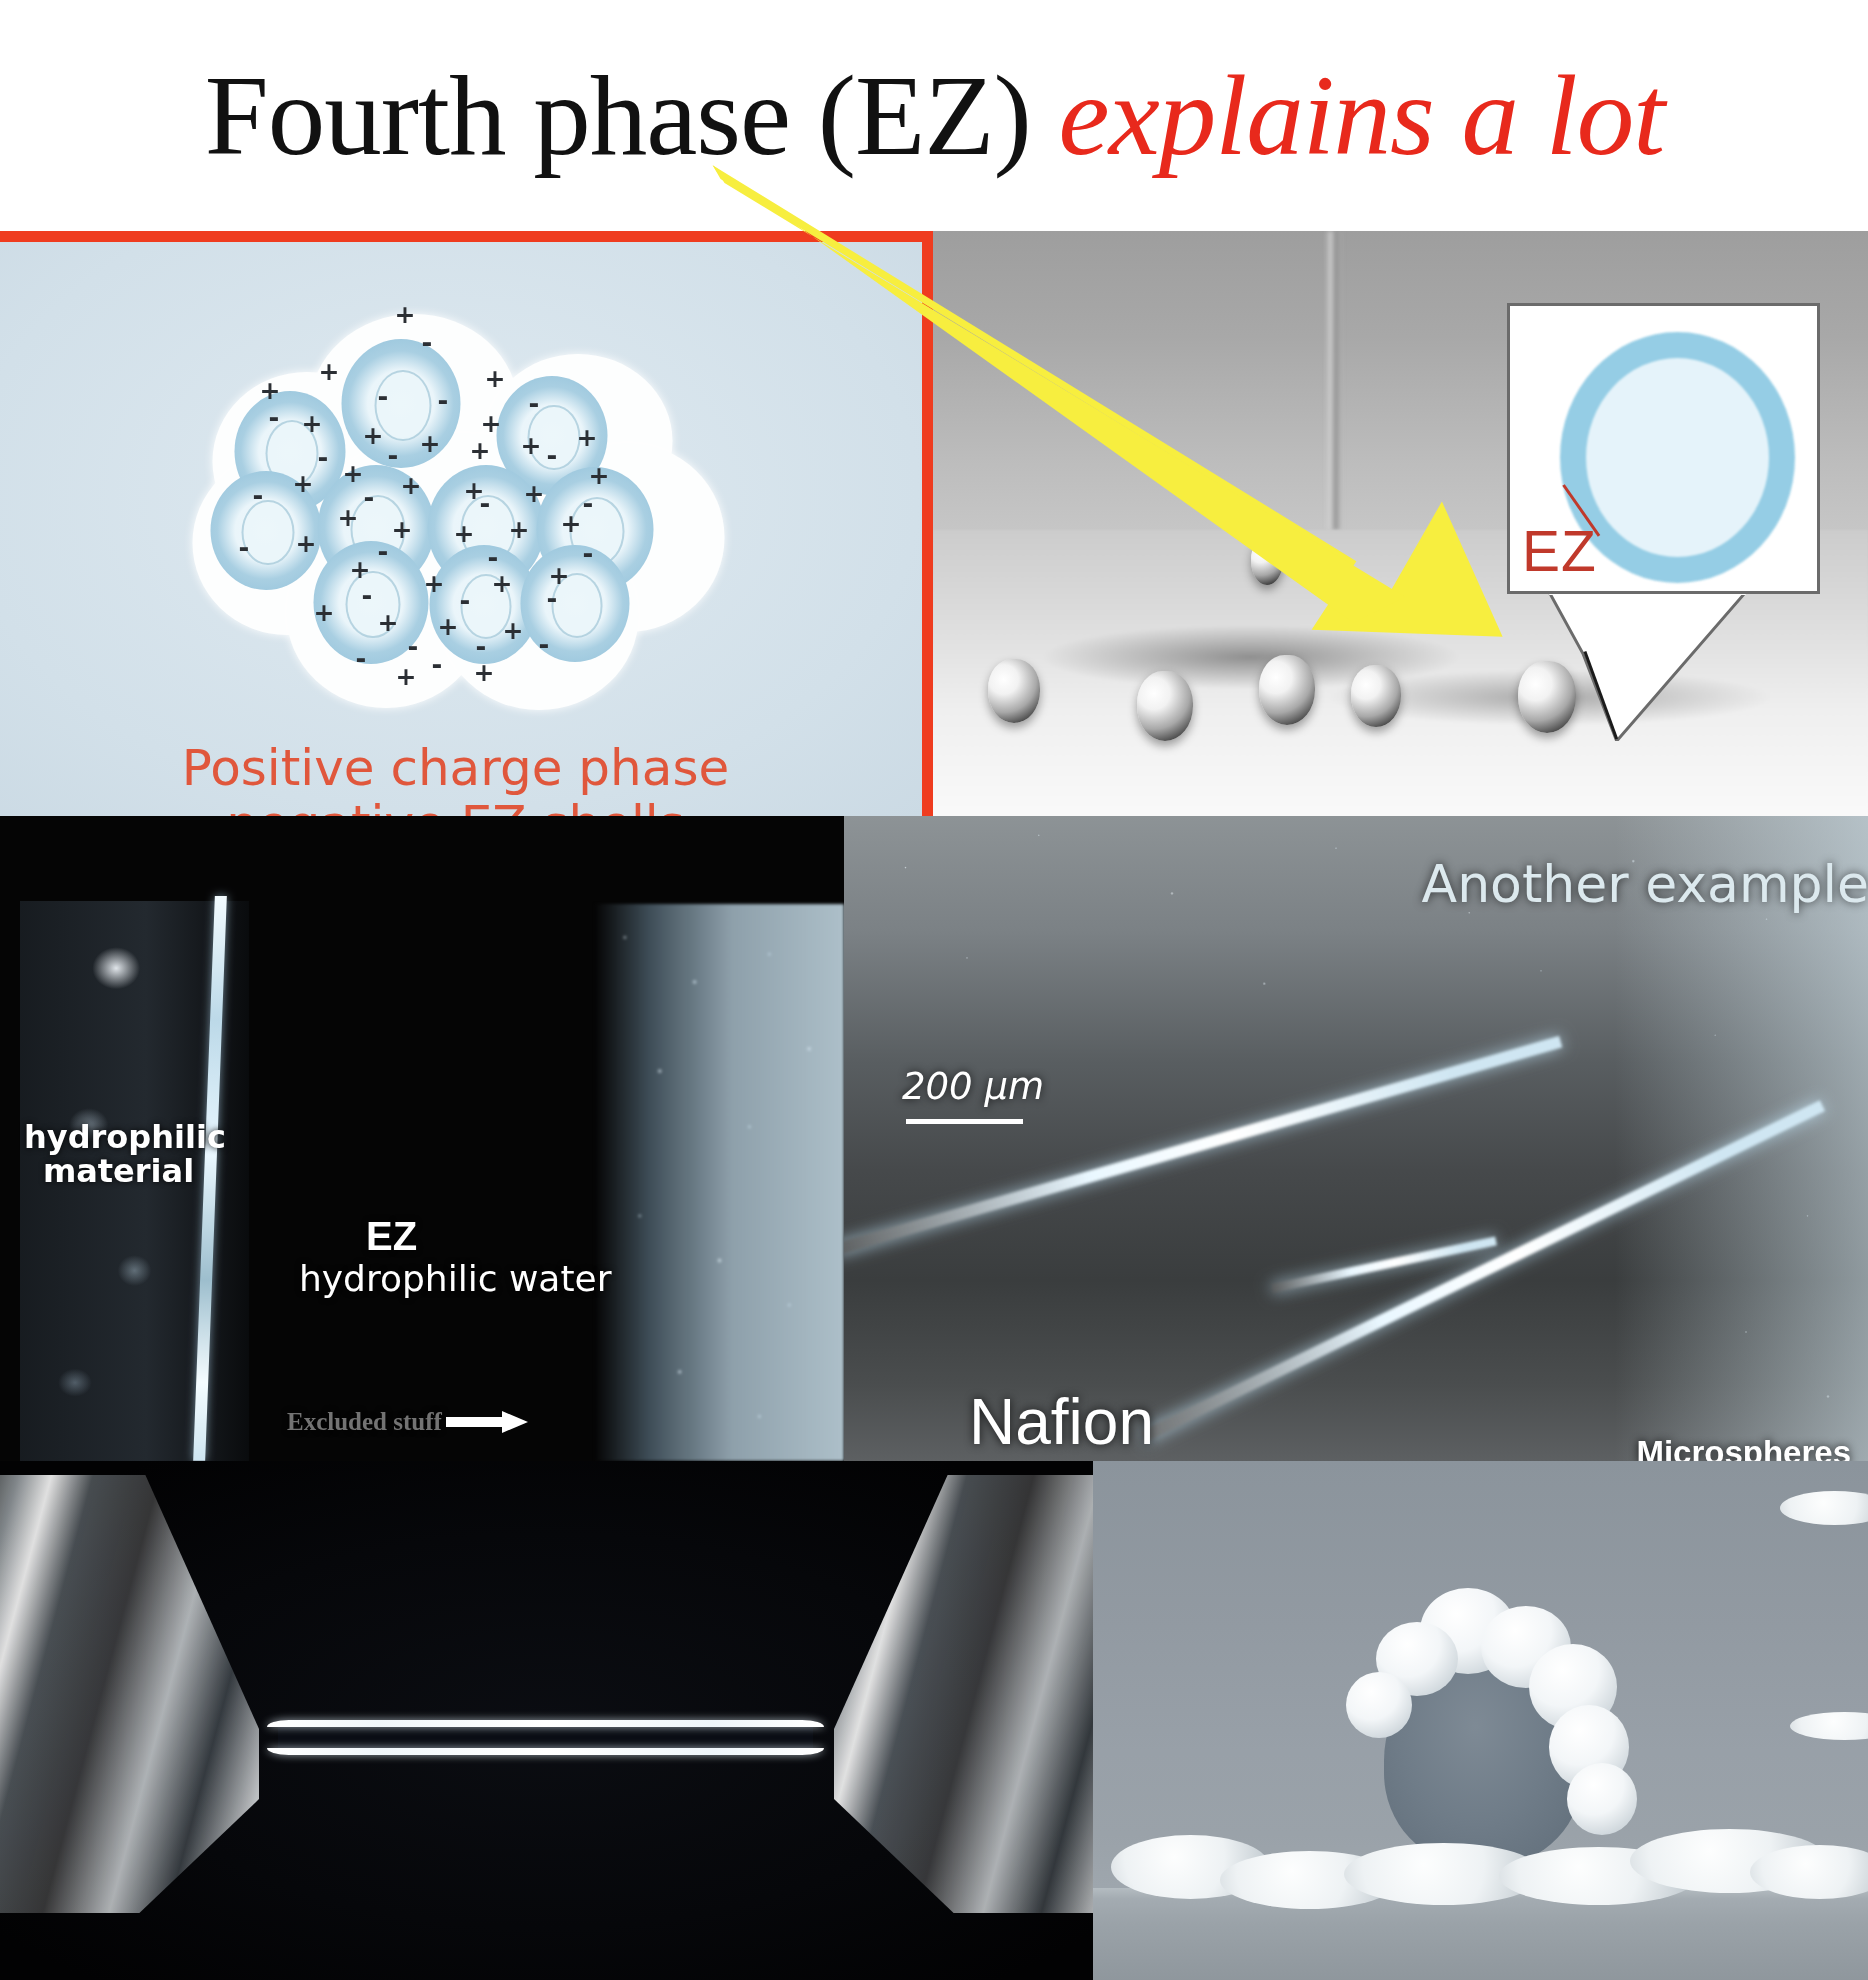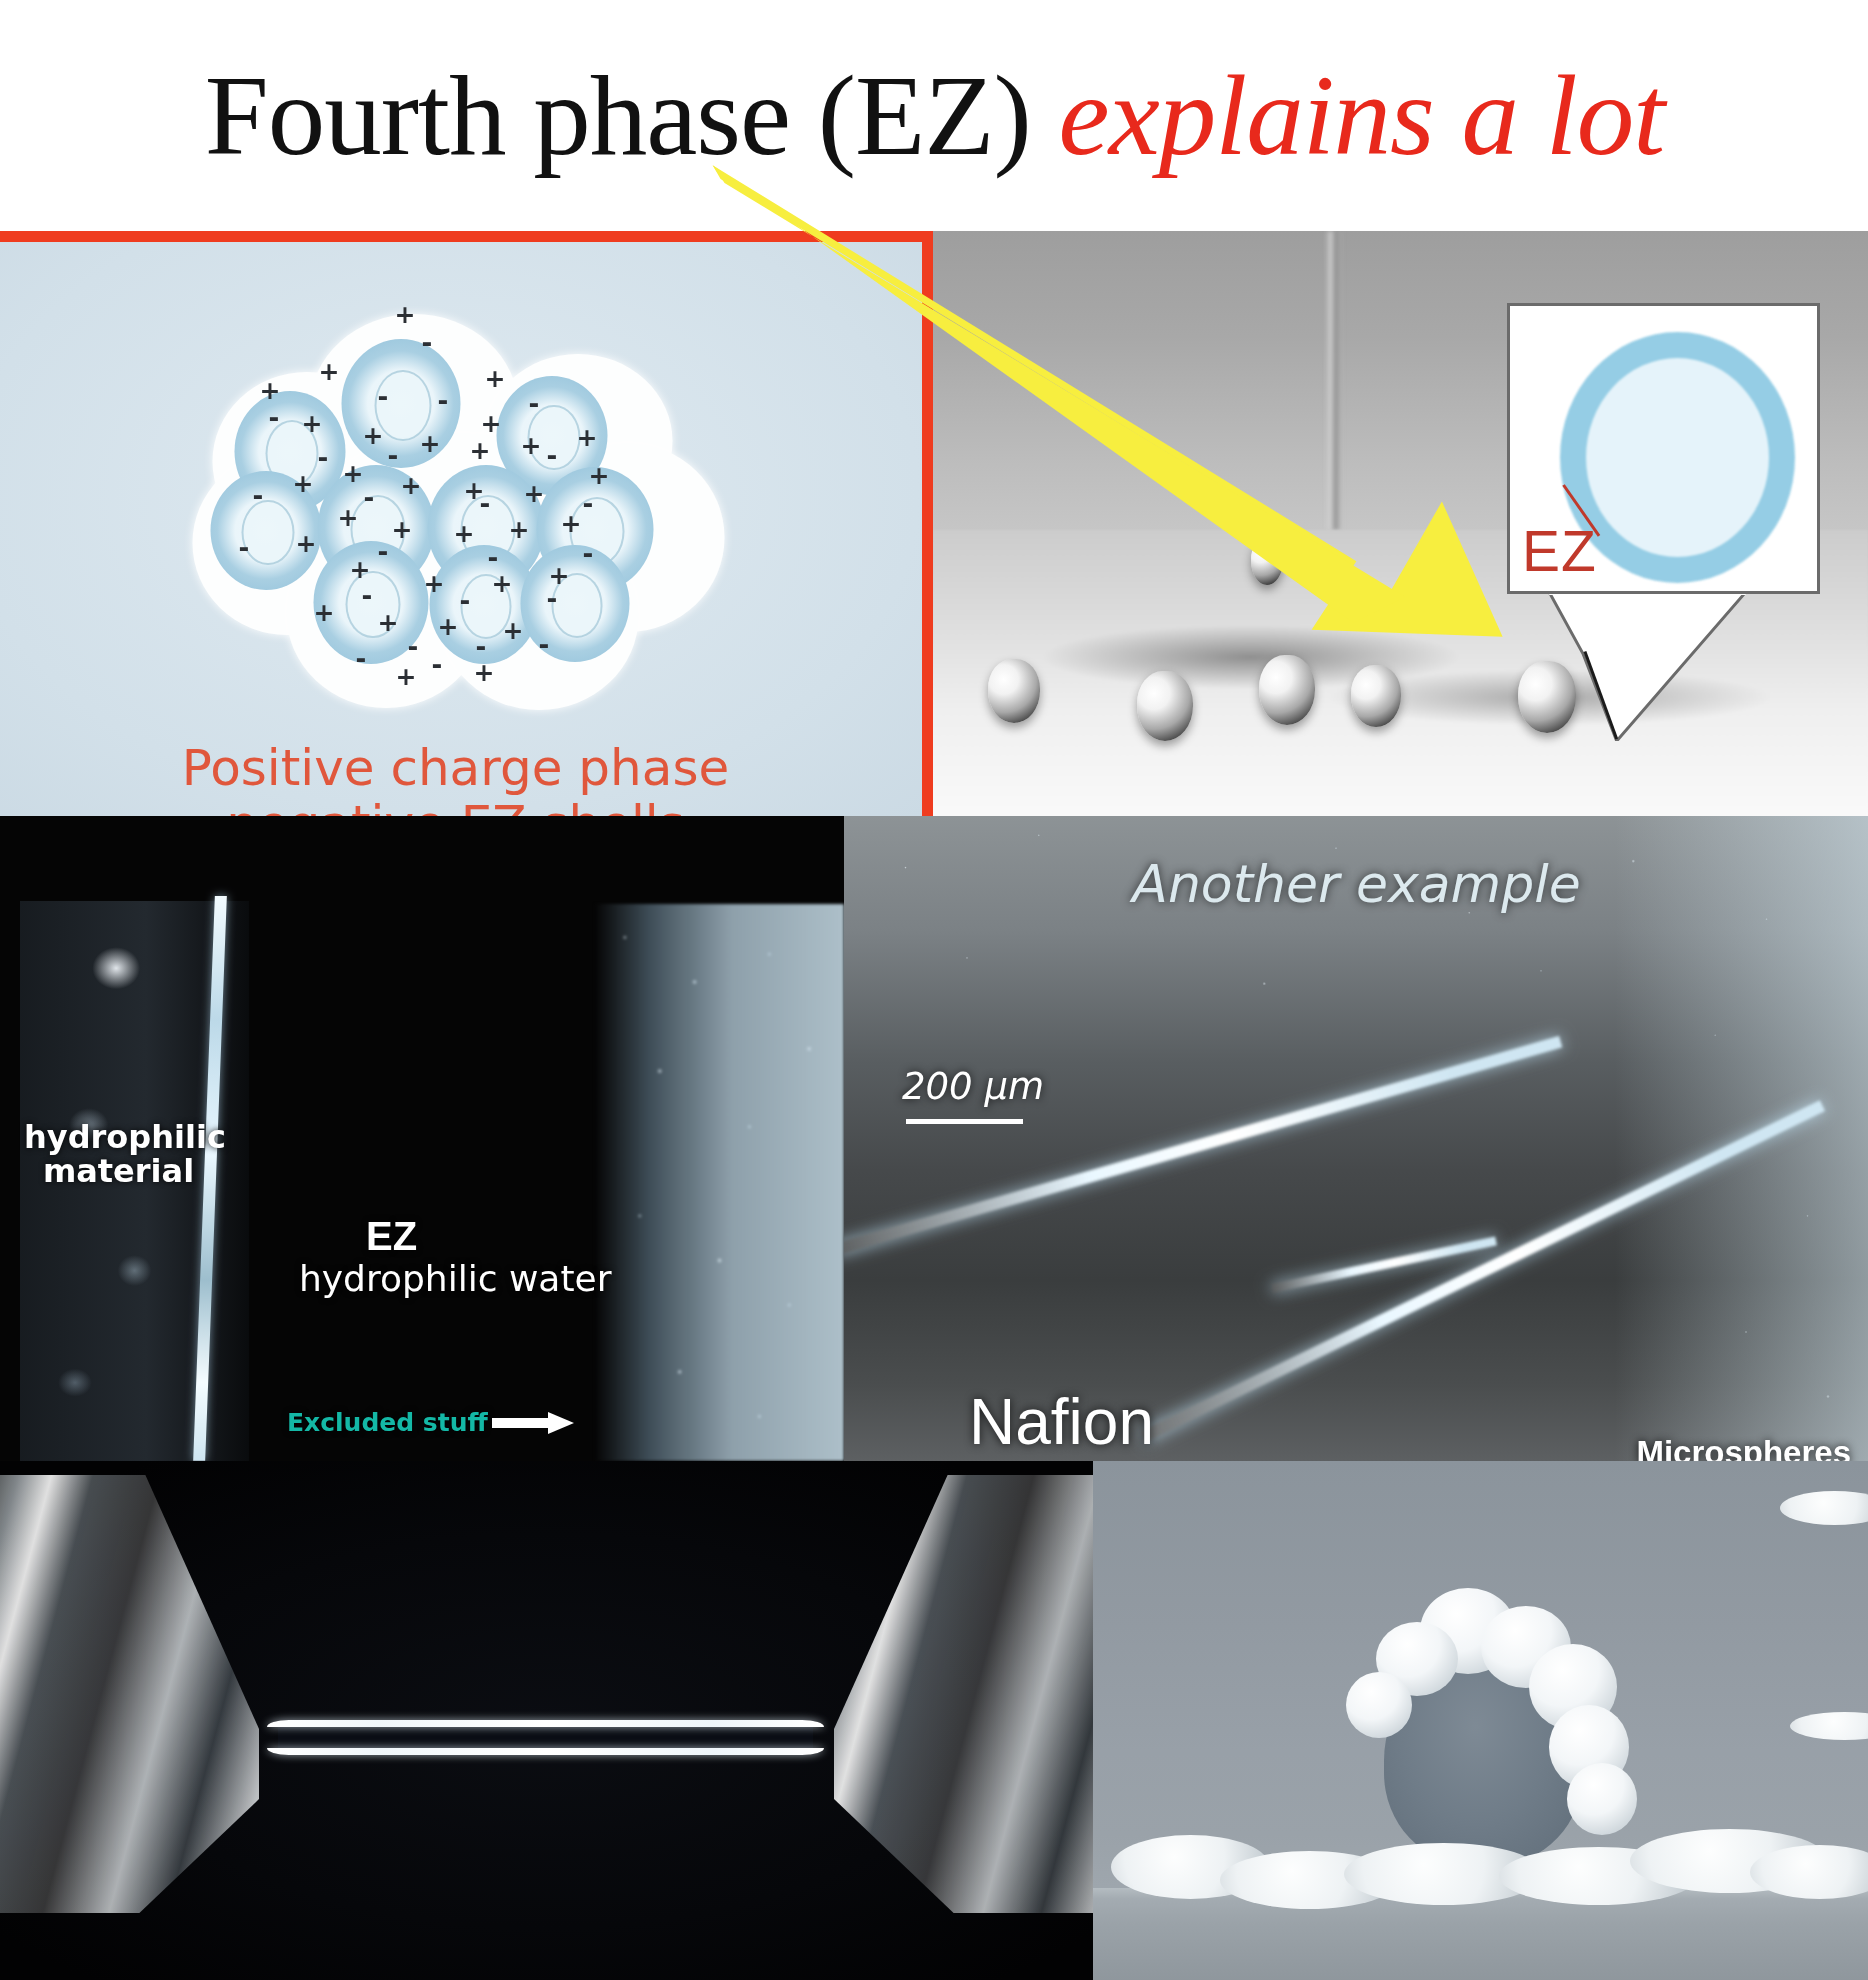--- a/index.html
+++ b/index.html
@@ -229,24 +229,25 @@
   .dw-contam {
     position: absolute; left: 299px; top: 442px;
     color: #ffffff;
     font-size: 36px;
     font-weight: 500;
     text-shadow: 0 0 6px rgba(0,0,0,0.9);
   }
   .dw-excluded {
     position: absolute; left: 287px; top: 592px;
     display: flex; align-items: center;
-    color: #14b8a6;
+    color: #737373;
     font-size: 25px;
     font-weight: 700;
     text-shadow: 0 0 6px rgba(0,0,0,0.9);
+    font-family: Liberation Serif, serif;
   }
   .arrow-white {
     margin-left: 4px;
     width: 82px; height: 18px;
     position: relative;
   }
   .arrow-white::before {
     content: ""; position: absolute; left: 0; top: 4px;
     width: 58px; height: 10px; background: #ffffff;
   }
@@ -296,26 +297,25 @@
     background: linear-gradient(to left, rgba(215,232,240,0.55), rgba(0,0,0,0) 85%);
   }
   #p-nafion .fiber {
     position: absolute;
     background: linear-gradient(to right, rgba(255,255,255,0.15), #e9f7ff 35%, #ffffff 55%, #cfe6f2 85%);
     filter: blur(1.4px);
     box-shadow: 0 0 16px rgba(200,235,255,0.7);
   }
   .nf-title {
     position: absolute; left: 0; right: 0; top: 38px;
-    text-align: center;
+    text-align: right;
     color: #dce9ee;
     font-size: 52px;
     font-family: "DejaVu Sans", sans-serif;
     text-shadow: 0 0 10px rgba(0,0,0,0.7);
-    font-style: italic;
   }
   .nf-scale {
     position: absolute; left: 58px; top: 249px;
     color: #ffffff;
     font-size: 37px;
     font-style: italic;
     font-family: "DejaVu Sans", sans-serif;
     text-shadow: 0 0 8px rgba(0,0,0,0.8);
   }
   .nf-scalebar {

